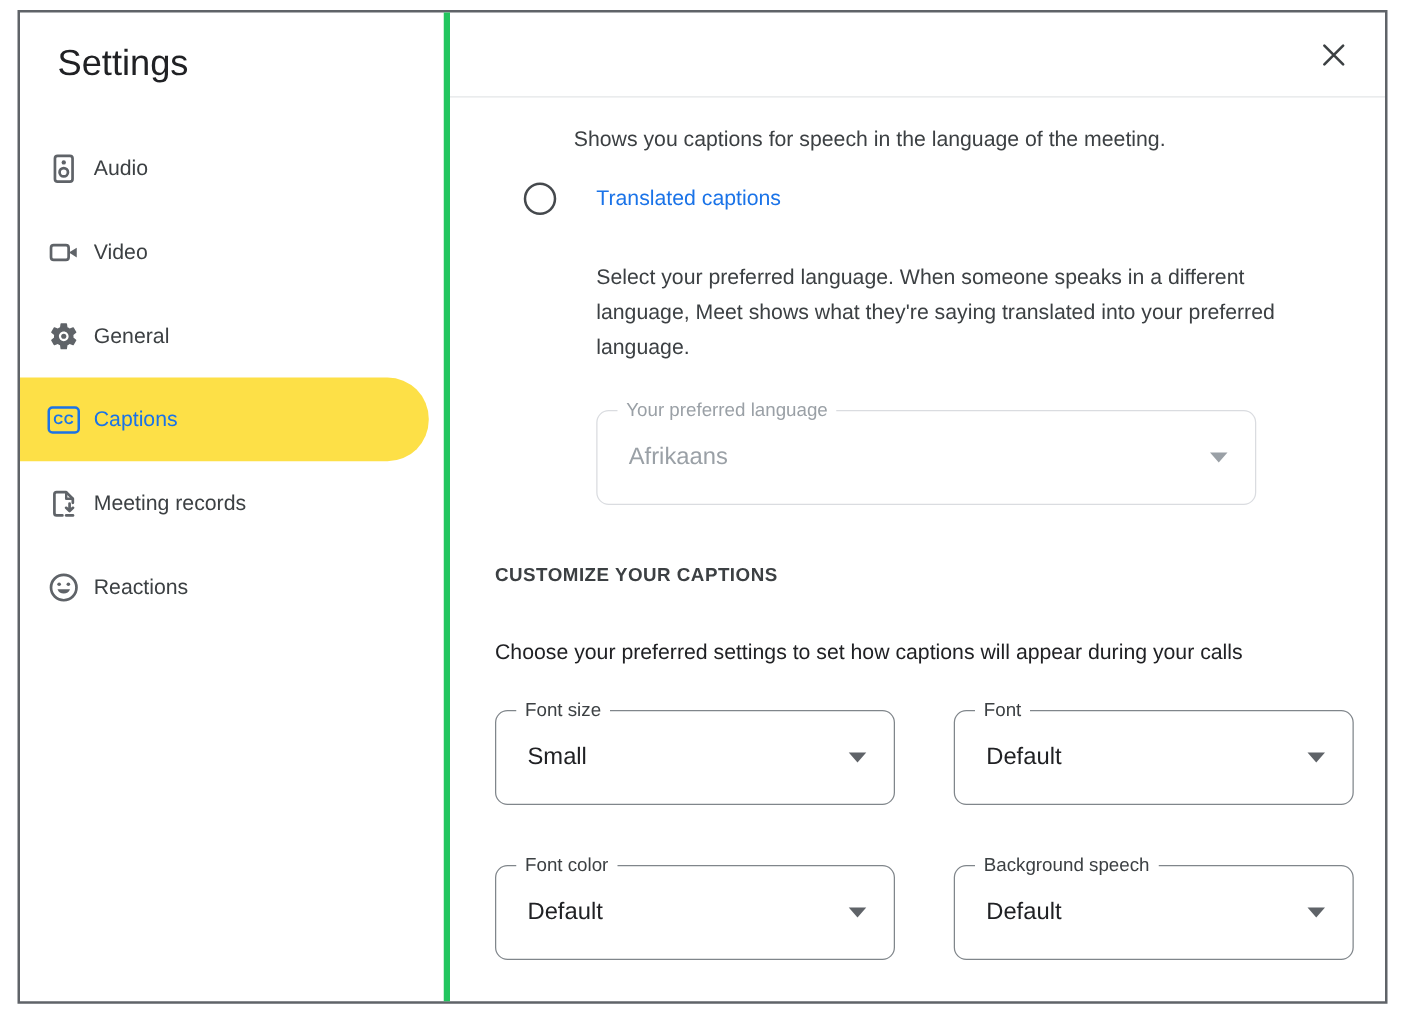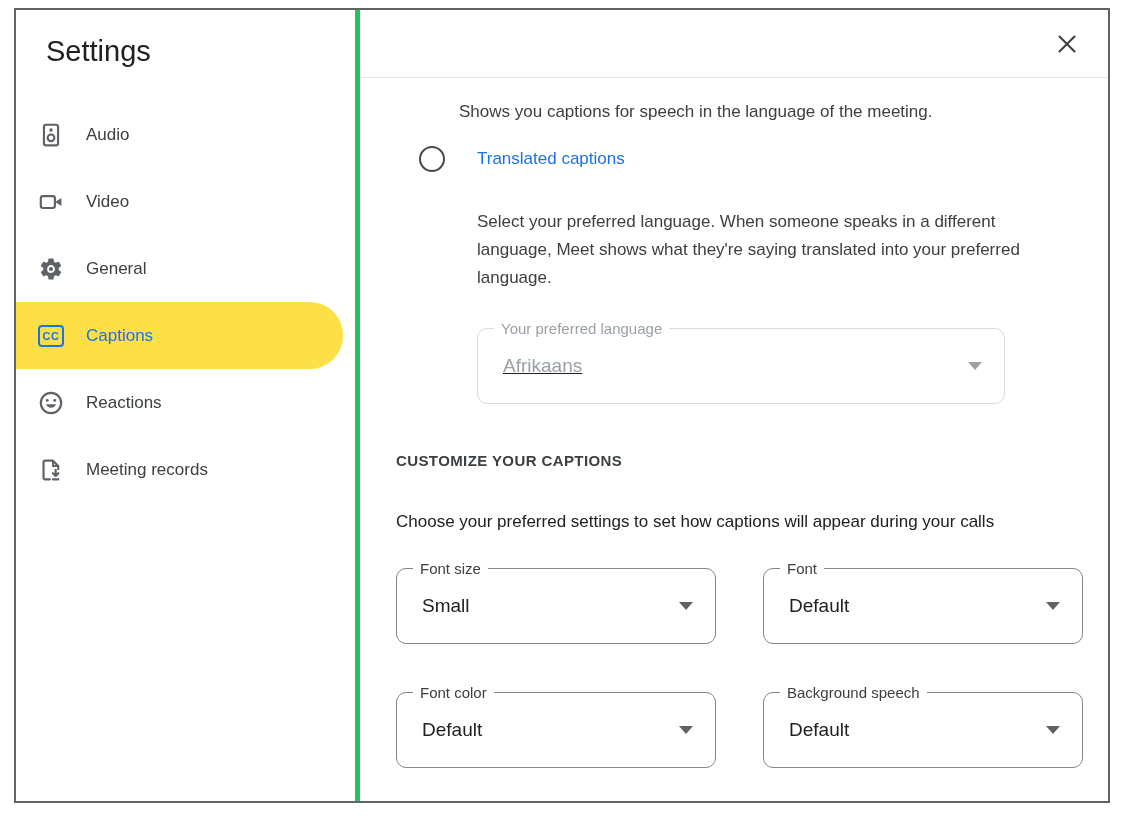--- a/index.html
+++ b/index.html
@@ -11,21 +11,21 @@
 
   
   .sidebar { width:344px; flex:none; border-right:5px solid #22c55e; padding-top:24px; }
   .sidebar-title { font-size:29px; font-weight:400; color:#202124;
                    margin:0 0 0 30px; line-height:34px; }
   .nav { margin-top:33px; }
   .nav-item { height:67px; display:flex; align-items:center; padding-left:22px;
               cursor:pointer; }
   .nav-item .icon { width:26px; height:26px; flex:none; display:flex;
                     align-items:center; justify-content:center; }
-  .nav-item .nav-label { margin-left:22px; font-size:17px; color:#3c4043; }
+  .nav-item .nav-label { margin-left:11px; font-size:17px; color:#3c4043; }
   .nav-item.selected { background:#fde047; border-radius:0 33px 33px 0;
                        margin-right:12px; }
   .nav-item.selected .nav-label { color:#1a73e8; font-weight:500; }
   .cc-box { width:27px; height:22px; border:2.5px solid #1a73e8; border-radius:4px;
             display:flex; align-items:center; justify-content:center;
             font-size:11px; font-weight:700; color:#1a73e8; letter-spacing:.5px; }
 
   
   .panel { flex:1; display:flex; flex-direction:column; min-width:0; }
   .panel-header { height:68px; flex:none; display:flex; align-items:center;
@@ -52,21 +52,21 @@
          justify-content:space-between; padding:0 22px 0 25px; cursor:pointer; }
   .sel .lbl { position:absolute; top:-10px; left:16px; background:#fff;
               padding:0 7px; font-size:15px; line-height:19px; color:#3c4043; }
   .sel .val { font-size:19px; color:#202124; }
   .caret { width:0; height:0; border-left:7px solid transparent;
            border-right:7px solid transparent; border-top:8px solid #5f6368; flex:none; }
   .sel.disabled { border-color:#dadce0; cursor:default; }
   .sel.disabled .lbl, .sel.disabled .val { color:#9aa0a6; }
   .sel.disabled .caret { border-top-color:#9aa0a6; }
 
-  .lang-select { margin-left:81px; margin-top:36px; width:528px;text-decoration:underline; }
+  .lang-select { margin-left:81px; margin-top:36px; width:528px; }
 
   .customize-heading { margin-top:48px; font-size:15px; font-weight:600;
                        letter-spacing:.4px; color:#3c4043; line-height:18px; }
   .customize-desc { margin-top:38px; width:690px; font-size:17px; line-height:28px;
                     color:#202124; }
 
   .sel-grid { margin-top:32px; display:grid; grid-template-columns:320px 320px;
               column-gap:47px; row-gap:48px; }
 </style>
 </head>
@@ -112,42 +112,42 @@
 
       <div class="nav-item selected">
         <span class="icon">
           <span class="cc-box">CC</span>
         </span>
         <span class="nav-label">Captions</span>
       </div>
 
       <div class="nav-item">
         <span class="icon">
-          <svg width="26" height="26" viewBox="0 0 24 24">
-            <circle cx="12" cy="12" r="9.4" fill="none" stroke="#5f6368" stroke-width="2"></circle>
-            <circle cx="8.6" cy="9.6" r="1.35" fill="#5f6368"></circle>
-            <circle cx="15.4" cy="9.6" r="1.35" fill="#5f6368"></circle>
-            <path d="M7.4 13.2a4.9 4.9 0 0 0 9.2 0 Z" fill="#5f6368"></path>
-          </svg>
-        </span>
-        <span class="nav-label">Reactions</span>
-      </div>
-
-      <div class="nav-item">
-        <span class="icon">
           <svg width="26" height="26" viewBox="0 0 24 24" fill="none" stroke="#5f6368" stroke-width="2" stroke-linecap="round" stroke-linejoin="round">
             <path d="M11 20.6H6.7c-.9 0-1.6-.7-1.6-1.6V5c0-.9.7-1.6 1.6-1.6h7.1l4.9 4.9v3"></path>
             <path d="M13.8 3.6v4.7h4.7" stroke-width="1.8"></path>
             <path d="M16.3 11.8v5.4M13.8 15l2.5 2.4 2.5-2.4"></path>
             <path d="M13.8 20.6h5"></path>
           </svg>
         </span>
         <span class="nav-label">Meeting records</span>
       </div>
 
+      <div class="nav-item">
+        <span class="icon">
+          <svg width="26" height="26" viewBox="0 0 24 24">
+            <circle cx="12" cy="12" r="9.4" fill="none" stroke="#5f6368" stroke-width="2"></circle>
+            <circle cx="8.6" cy="9.6" r="1.35" fill="#5f6368"></circle>
+            <circle cx="15.4" cy="9.6" r="1.35" fill="#5f6368"></circle>
+            <path d="M7.4 13.2a4.9 4.9 0 0 0 9.2 0 Z" fill="#5f6368"></path>
+          </svg>
+        </span>
+        <span class="nav-label">Reactions</span>
+      </div>
+
     </div>
   </div>
 
   <div class="panel">
 
     <div class="panel-header">
       <div class="close-btn">
         <svg width="24" height="24" viewBox="0 0 24 24">
           <path d="M4.5 4.5 L19.5 19.5 M19.5 4.5 L4.5 19.5" stroke="#3c4043" stroke-width="2.1" stroke-linecap="round" fill="none"></path>
         </svg>

